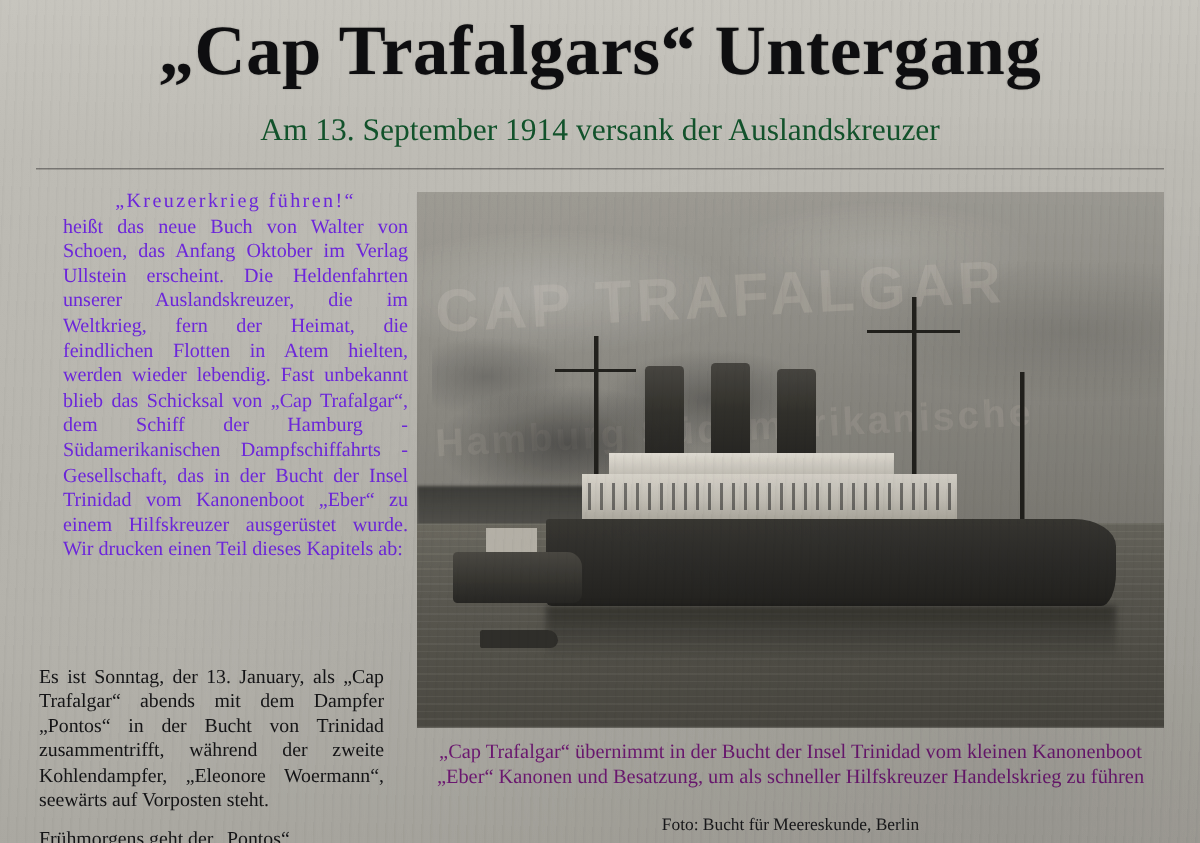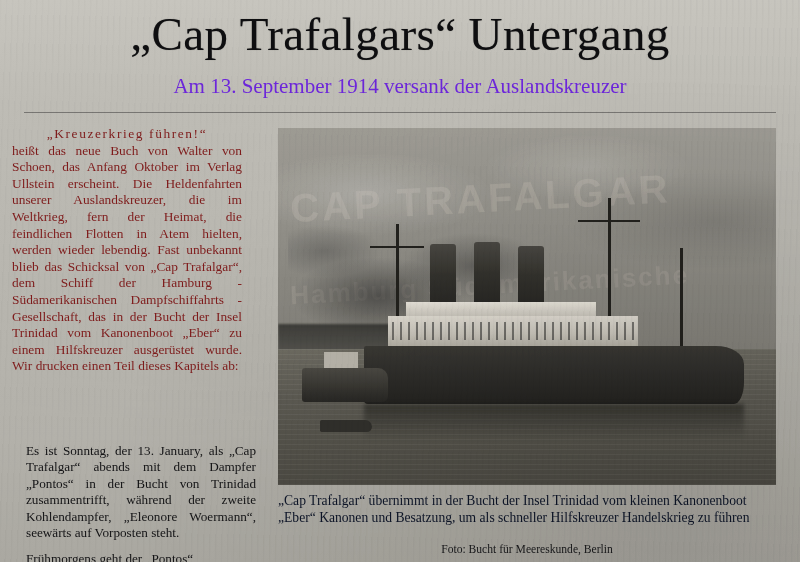--- a/index.html
+++ b/index.html
@@ -39,57 +39,57 @@
 
   
   .headline {
     position: absolute;
     top: 6px;
     left: 0;
     width: 800px;
     text-align: center;
     font-size: 47px;
     line-height: 56px;
-    font-weight: normal;
+    font-weight: bold;
     letter-spacing: 0.4px;
     color: #101012;
     white-space: nowrap;
     text-shadow: 0 0 1px rgba(0,0,0,0.35);
   }
   .subhead {
     position: absolute;
     top: 72px;
     left: 0;
     width: 800px;
     text-align: center;
     font-size: 21px;
     line-height: 28px;
-    color: #6d28d9;
+    color: #14532d;
     white-space: nowrap;
   }
 
   .rule {
     position: absolute;
     left: 24px;
     width: 752px;
     height: 1px;
     background: rgba(35,35,35,0.45);
   }
   .rule.top { top: 112px; }
 
   
   .col-left {
     position: absolute;
-    left: 12px;
+    left: 42px;
     top: 126px;
     width: 230px;
     font-size: 13.4px;
     line-height: 16.6px;
     text-align: justify;
-    color: #7f1d1d;
+    color: #6d28d9;
   }
   .col-left p { margin: 0 0 0 0; }
   .para-lead { text-align: center; }
   .para-body { text-align: justify; }
   .spaced {
     letter-spacing: 1.6px;
   }
 
   .col-left-2 {
     position: absolute;
@@ -265,24 +265,24 @@
     background: linear-gradient(180deg, rgba(25,25,22,0.55), rgba(25,25,22,0));
     filter: blur(2px);
   }
 
   
   .caption {
     position: absolute;
     left: 278px;
     top: 492px;
     width: 498px;
-    text-align: left;
+    text-align: center;
     font-size: 13.6px;
     line-height: 17px;
-    color: #0f172a;
+    color: #701a75;
     font-family: Liberation Serif, serif;
   }
   .caption p { margin: 0; }
   .credit {
     position: absolute;
     left: 278px;
     top: 543px;
     width: 498px;
     text-align: center;
     font-size: 11.6px;

